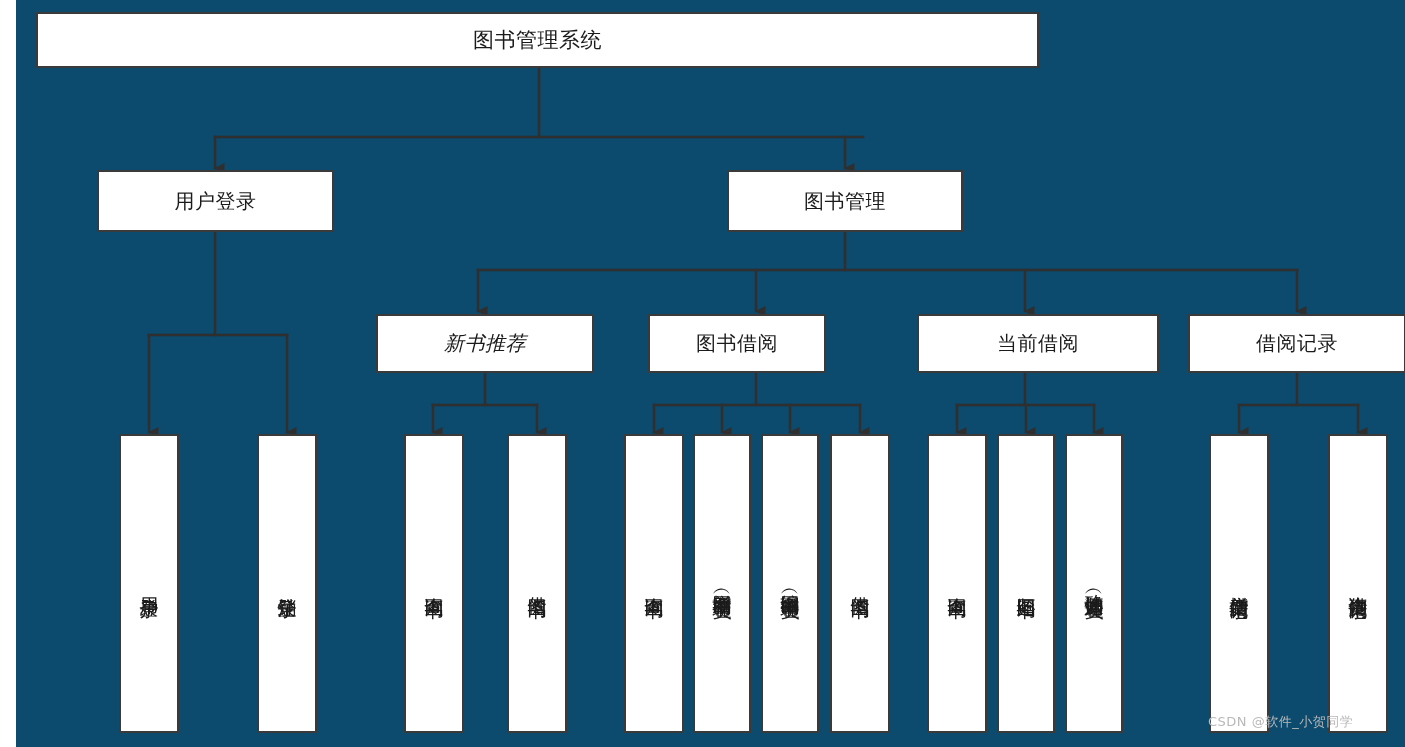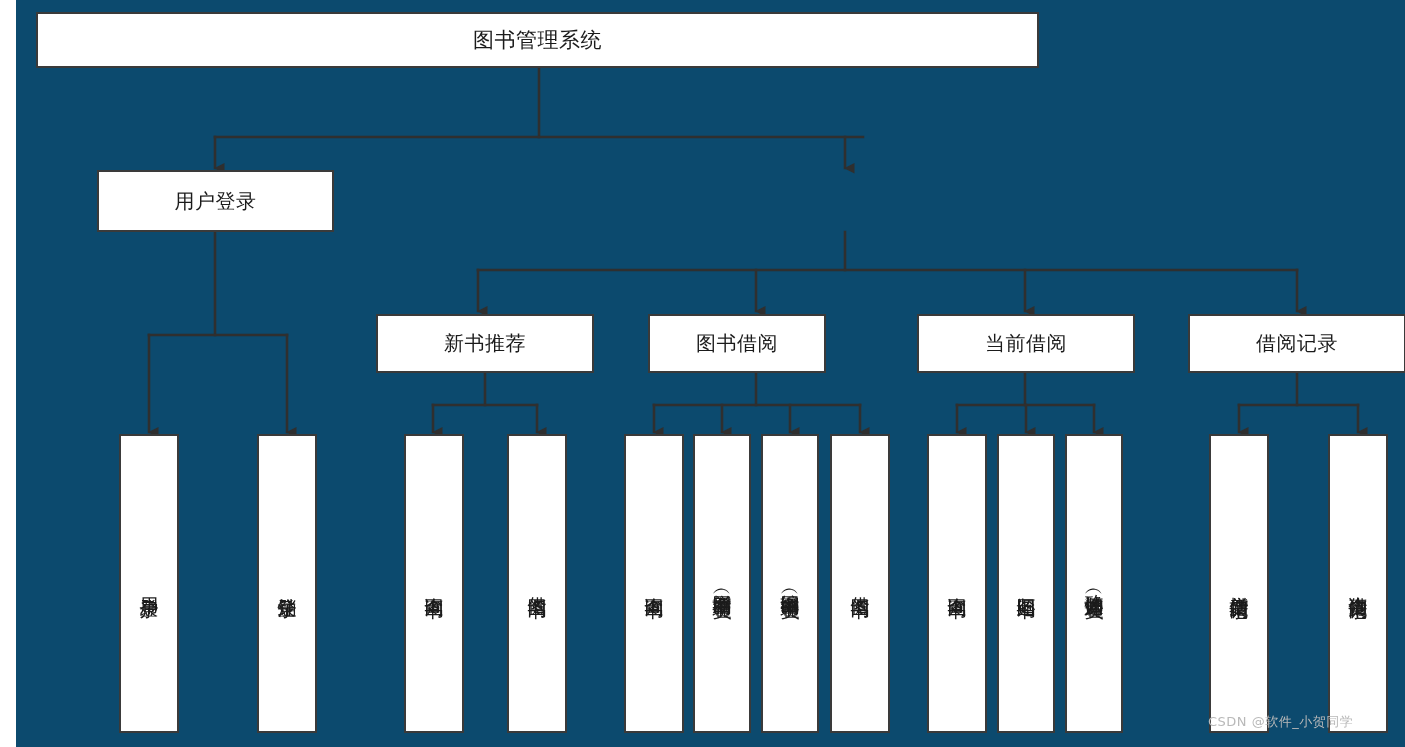--- a/index.html
+++ b/index.html
@@ -112,28 +112,31 @@
     </g>
   </svg>
 
   <div class="node root" style="left:20px; top:12px; width:1003px; height:56px;">
     <span class="label">图书管理系统</span>
   </div>
 
   <div class="node" style="left:81px; top:170px; width:237px; height:62px;">
     <span class="label">用户登录</span>
   </div>
+  <div class="node" style="left:711px; top:170px; width:236px; height:62px;">
+    <span class="label">图书管理</span>
+  </div>
 
-  <div class="node" style="left:360px; top:314px; width:218px; height:59px;">
+  <div class="node" style="left:360px; top:314px; width:218px; height:59px;font-style:italic;">
     <span class="label">新书推荐</span>
   </div>
   <div class="node" style="left:632px; top:314px; width:178px; height:59px;">
     <span class="label">图书借阅</span>
   </div>
-  <div class="node" style="left:901px; top:314px; width:218px; height:59px;">
+  <div class="node" style="left:901px; top:314px; width:242px; height:59px;">
     <span class="label">当前借阅</span>
   </div>
   <div class="node" style="left:1172px; top:314px; width:218px; height:59px;">
     <span class="label">借阅记录</span>
   </div>
 
   <div class="node vertical" style="left:103px; top:434px; width:60px; height:299px;">
     <span class="label">用户登录</span>
   </div>
   <div class="node vertical" style="left:241px; top:434px; width:60px; height:299px;">

